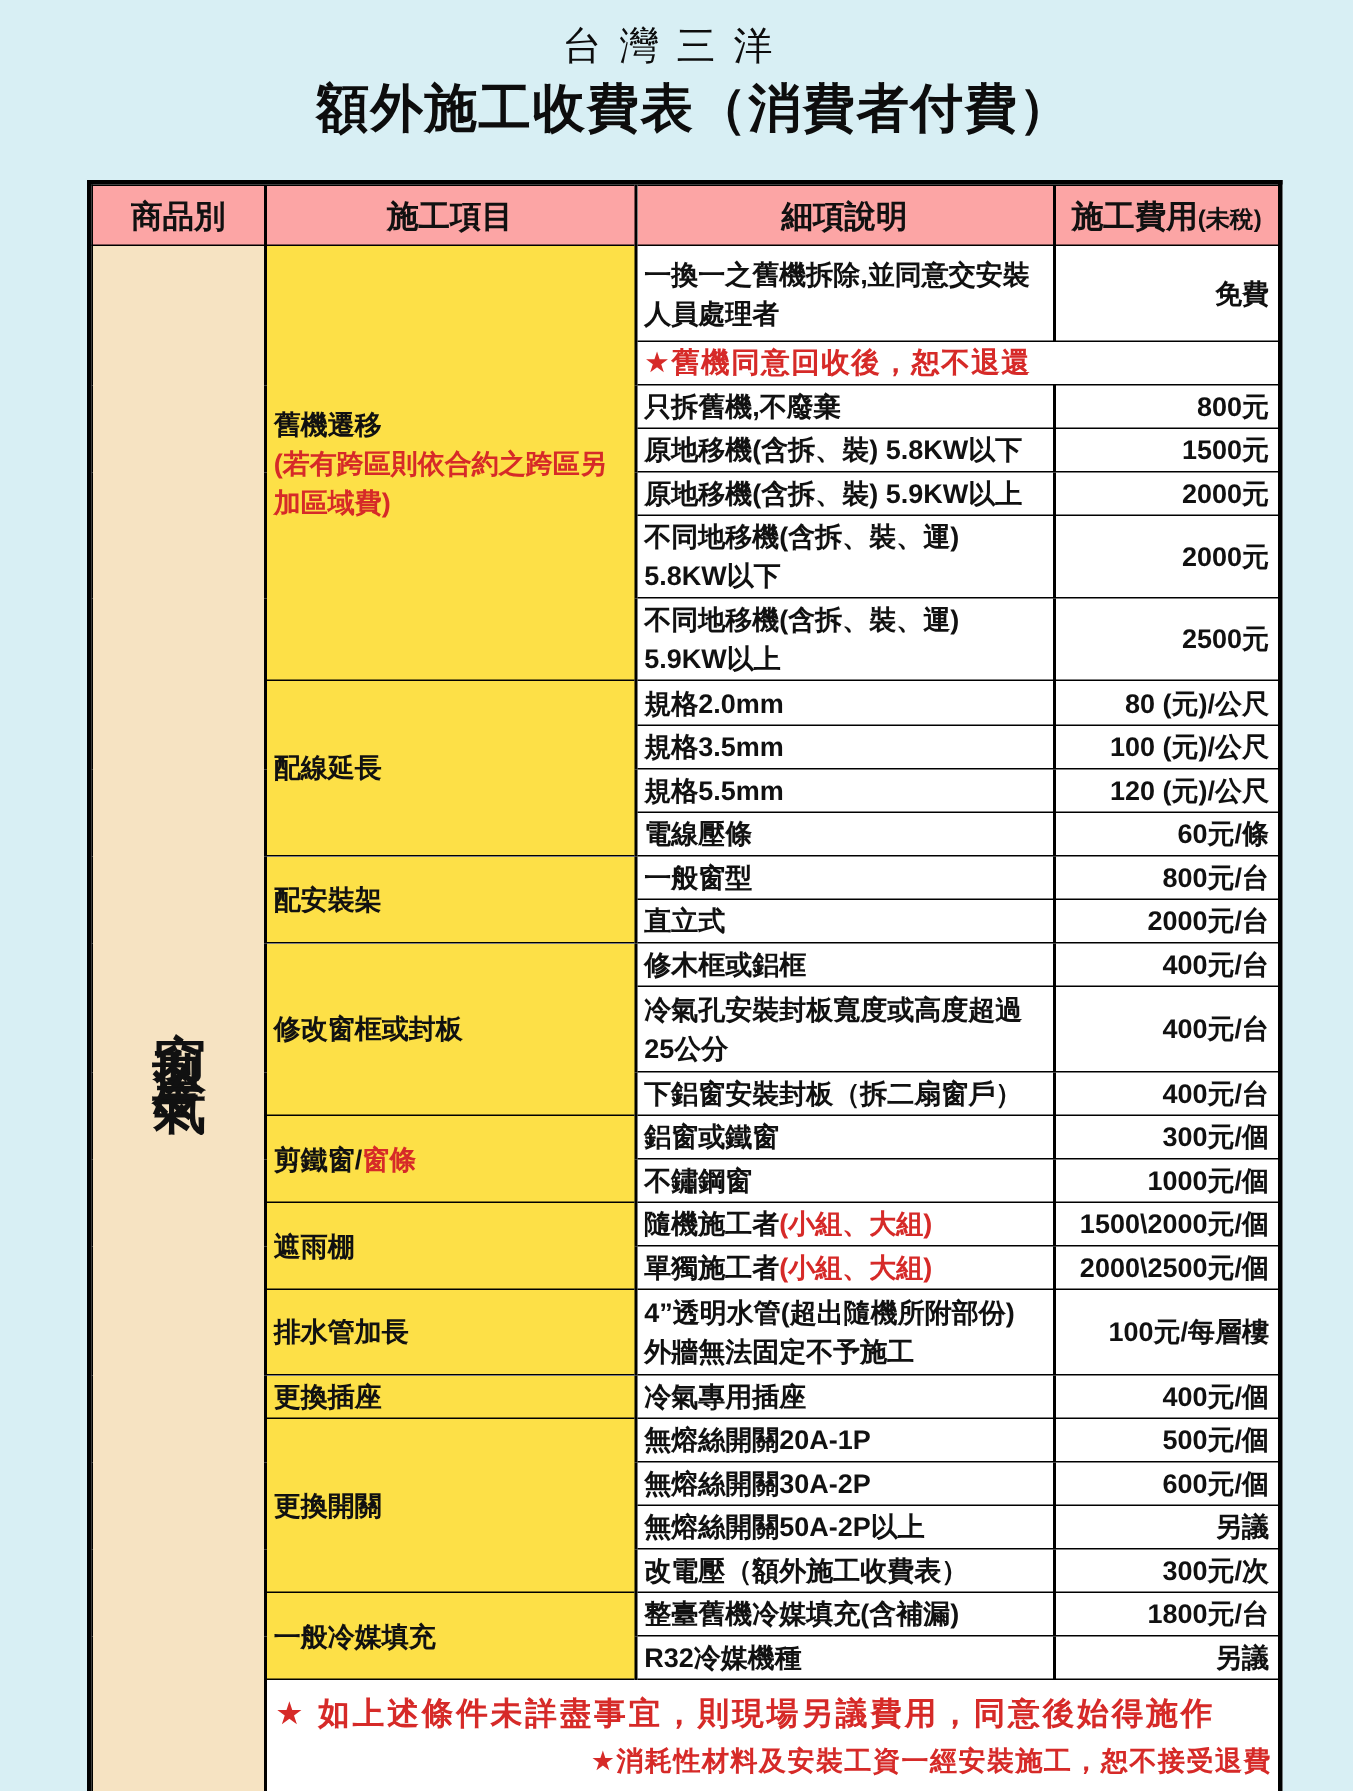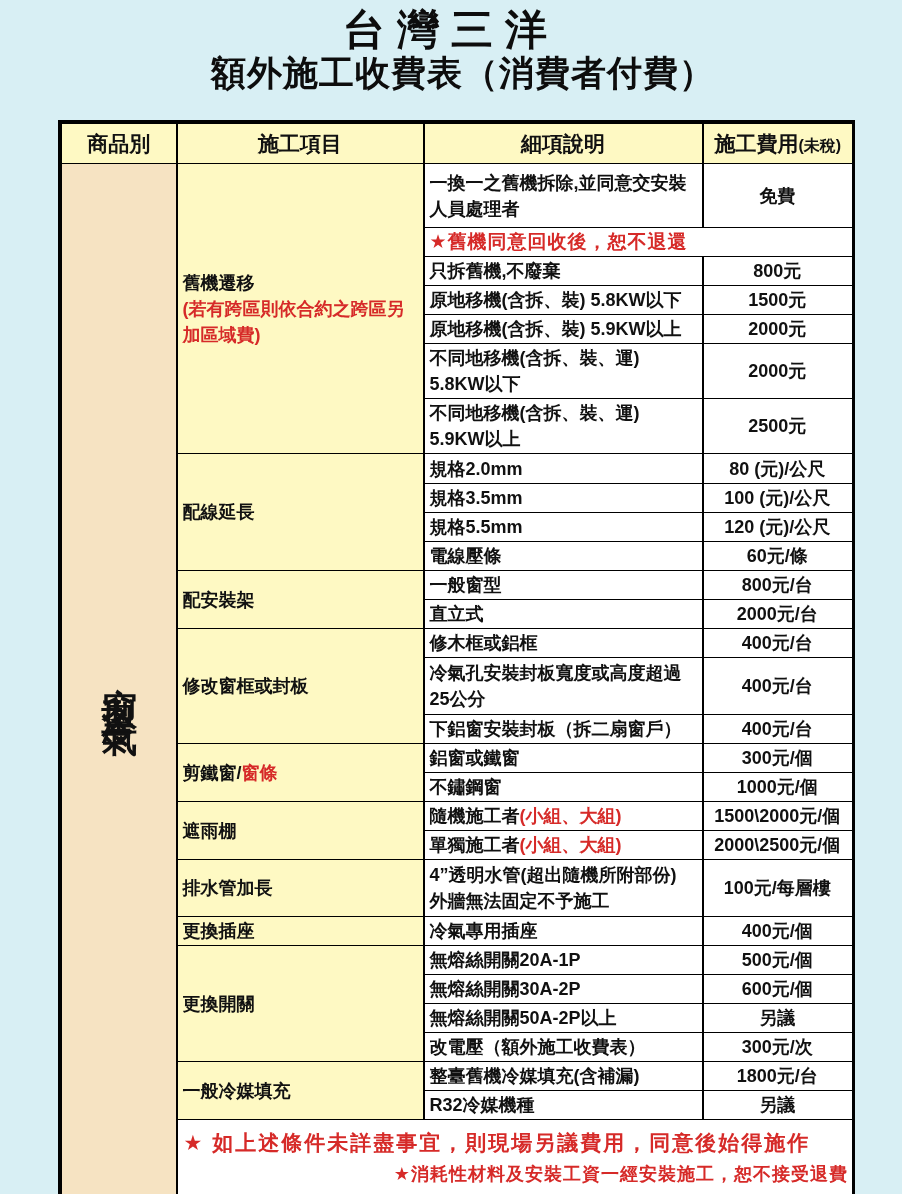--- a/index.html
+++ b/index.html
@@ -11,21 +11,21 @@
     overflow:hidden;
   }
   .page{width:902px;height:1194px;position:relative;}
 
   
   .title-block{padding-top:10px;text-align:center;}
   .brand-line{display:flex;justify-content:center;align-items:baseline;gap:14px;line-height:40px;}
   .brand-logo{
     color:#e31b3d;font-style:italic;font-weight:900;font-size:39px;letter-spacing:-1px;
   }
-  .brand-cjk{font-weight:700;font-size:42px;letter-spacing:12px;color:#0d0d0d;}
+  .brand-cjk{font-weight:400;font-size:26px;letter-spacing:12px;color:#0d0d0d;}
   .subtitle{font-weight:900;font-size:35px;letter-spacing:1px;color:#0d0d0d;line-height:46px;margin-left:24px;}
 
   
   .table-wrap{
     position:absolute;left:58px;top:120px;width:797px;
     border:3px solid #000;
     border-bottom:7px double #000;
     background:#fff;
     box-sizing:border-box;
   }
@@ -38,42 +38,42 @@
     border:1px solid #000;
     font-weight:700;
     font-size:18px;
     padding:1px 5px;
     vertical-align:middle;
     box-sizing:border-box;
     overflow:hidden;
   }
   .vline{border-left-width:2px;}
   tr.header-row th{
-    background:#fef9c3;
+    background:#fca5a5;
     font-size:21px;
     font-weight:900;
     text-align:center;
     padding:4px 2px;
   }
   .fee-suffix{font-size:16px;}
   td.product{
     background:#f6e3c2;
     text-align:center;
   }
   .v-text{
     writing-mode:vertical-rl;
     text-orientation:upright;
     font-size:36px;
     font-weight:900;
     letter-spacing:12px;
     margin:0 auto;
   }
-  td.item{background:#fef9c3;line-height:26px;}
+  td.item{background:#fde047;line-height:26px;}
   td.detail{text-align:left;white-space:pre-line;line-height:26px;}
-  td.fee{text-align:center;padding-right:6px;border-radius:28px;}
+  td.fee{text-align:right;padding-right:6px;border-radius:28px;}
   .red{color:#d62a28;}
   td.note-row{color:#d62a28;font-size:19px;letter-spacing:1px;}
   td.footer-cell{padding:6px 4px 4px 6px;vertical-align:top;}
   .footer-note-1{color:#d62a28;font-size:21px;font-weight:700;letter-spacing:2px;line-height:33px;}
   .footer-note-2{color:#d62a28;font-size:18px;font-weight:900;letter-spacing:1px;line-height:30px;text-align:right;}
 </style>
 </head>
 <body>
 
 <div class="page">

